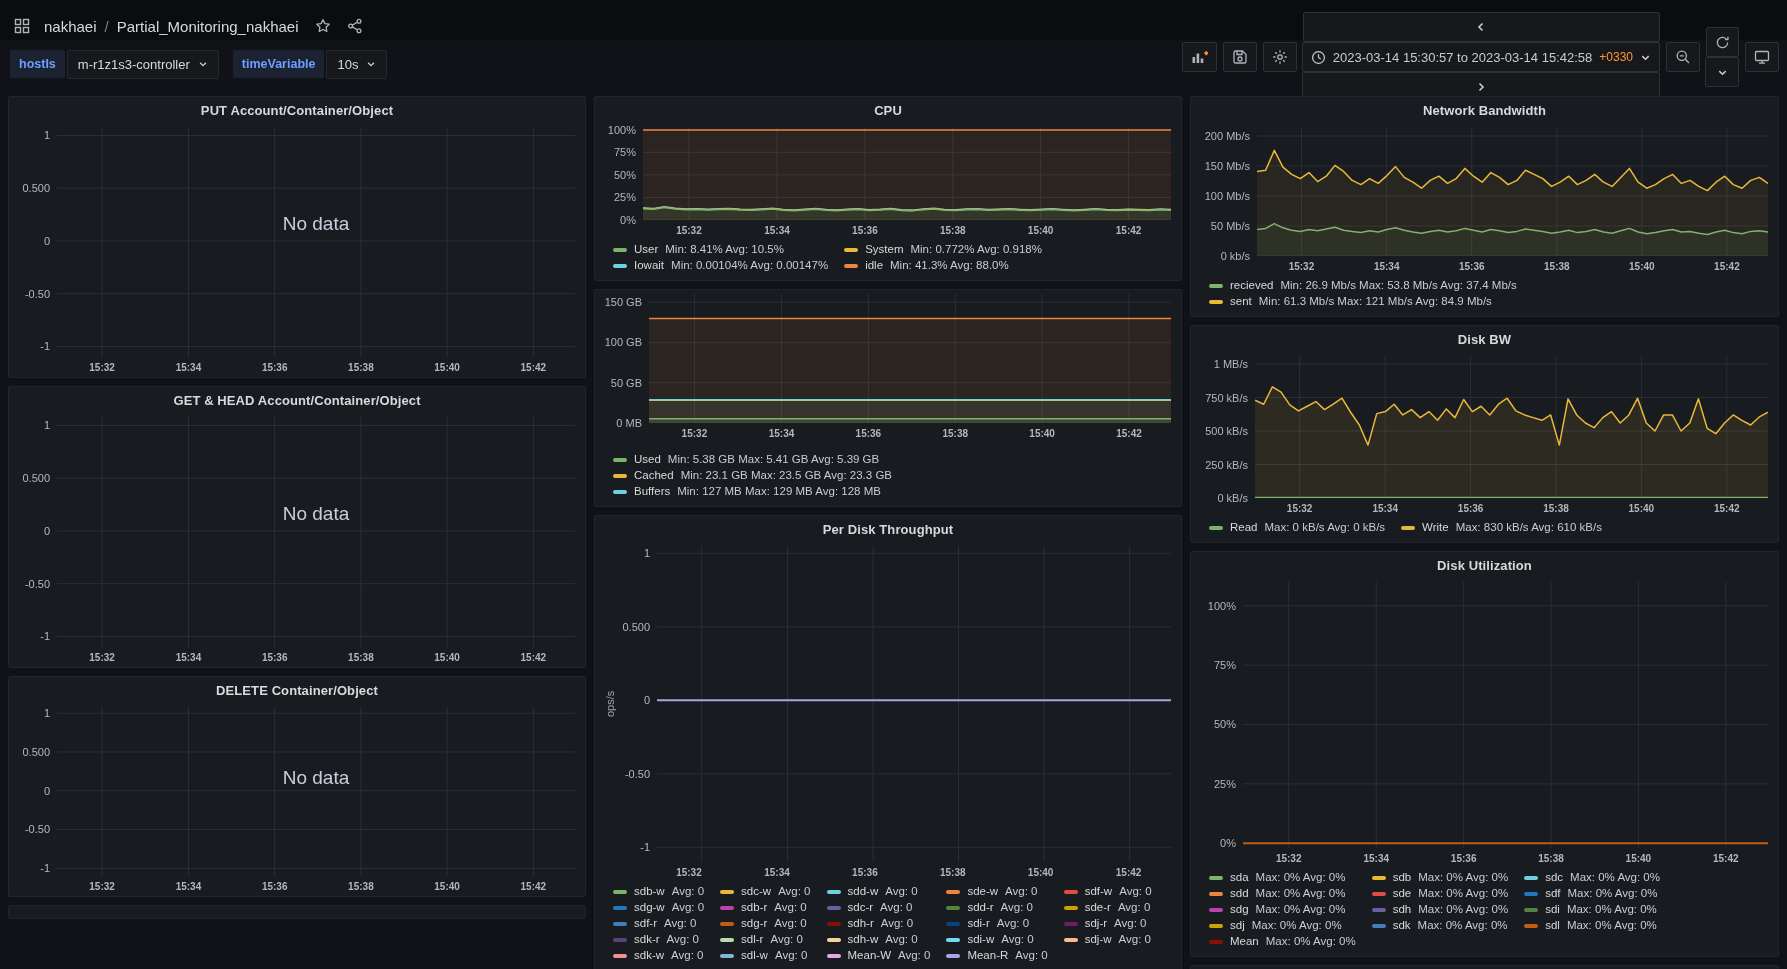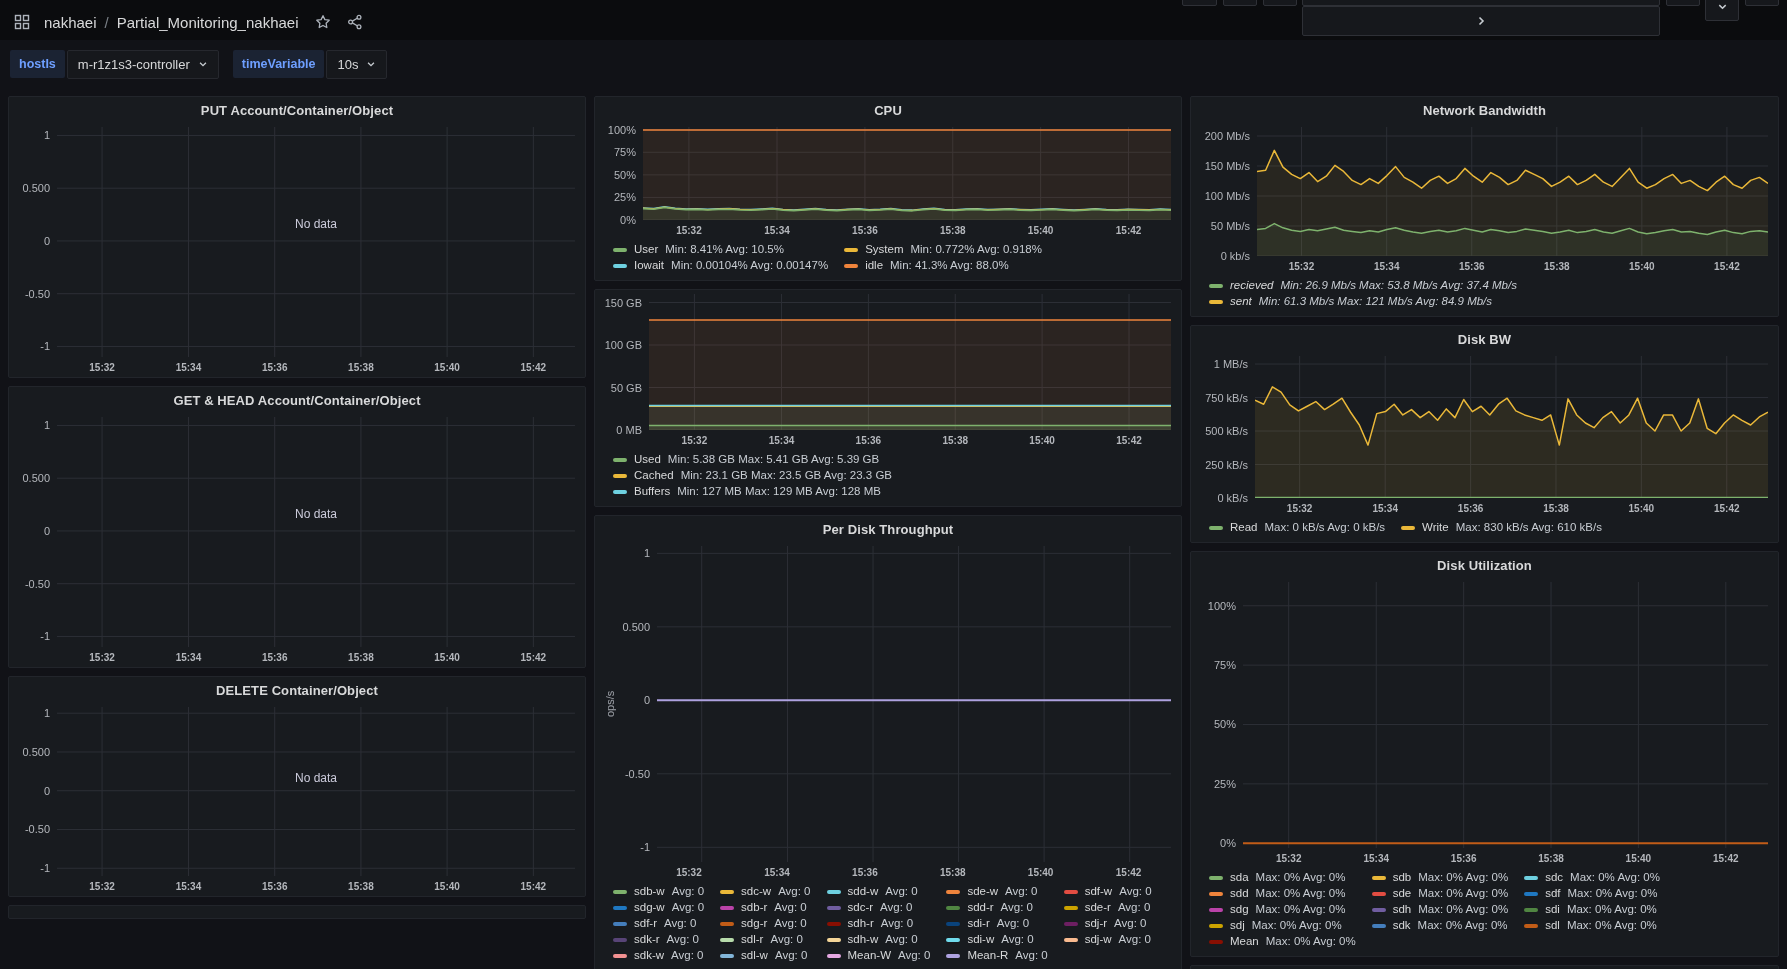--- a/index.html
+++ b/index.html
@@ -1,21 +1,21 @@
 <!DOCTYPE html>
 <html><head>
 <meta charset="utf-8">
 <style>
   * { box-sizing: border-box; margin: 0; padding: 0; }
   html,body { width:1787px; height:969px; overflow:hidden; background:#111217;
     font-family:"Liberation Sans", sans-serif; color:#d8d9da; }
 
   
-  .topbar { height:40px; background:#0b0c0e; display:flex; align-items:flex-end;
-    justify-content:space-between; padding:4px 8px; }
+  .topbar { height:40px; background:#0b0c0e; display:flex; align-items:flex-start;
+    justify-content:space-between; padding:12px 8px; }
   .tb-left { display:flex; align-items:center; gap:4px; }
   .tb-right { display:flex; align-items:center; gap:6px; }
   .icon-btn { background:transparent; border:none; color:#aeb4bc; width:28px; height:28px;
     display:flex; align-items:center; justify-content:center; cursor:pointer; }
   .breadcrumb { display:flex; align-items:center; gap:8px; margin:0 6px 0 4px;
     font-size:15px; }
   .breadcrumb .sep { color:#7b8087; }
   .breadcrumb .crumb { cursor:pointer; }
   .tool-btn { background:#16181c; border:1px solid #2e3036; border-radius:2px; height:30px;
     min-width:32px; display:flex; align-items:center; justify-content:center; gap:7px;
@@ -50,21 +50,21 @@
   .panel-body { flex:1; min-height:0; padding:4px 10px 0 8px; display:flex; }
   .chart { flex:1; display:flex; flex-direction:column; min-height:0; }
   .chart-area { flex:1; display:flex; min-height:0; }
   .y-title { width:14px; display:flex; align-items:center; justify-content:center;
     writing-mode:vertical-rl; transform:rotate(180deg); font-size:11px; color:#a0a4ab; }
   .y-labels { width:var(--yw,40px); position:relative; font-size:11px; color:#b4b7bc; }
   .y-labels div { position:absolute; right:7px; white-space:nowrap; line-height:12px; }
   .plot { flex:1; position:relative; min-width:0; }
   .plot svg { position:absolute; inset:0; width:100%; height:100%; }
   .no-data { position:absolute; left:50%; top:42%; transform:translate(-50%,-50%);
-    font-size:12px; color:#ccccdc; }
+    font-size:19px; color:#ccccdc; }
   .x-labels { height:20px; flex:none; position:relative; margin-left:var(--yw,40px);
     margin-right:0; font-size:10px; color:#b4b7bc;font-weight:bold; }
   .x-labels div { position:absolute; top:5px; transform:translateX(-50%); white-space:nowrap; }
 
   .panel-legend { flex:none; display:grid; column-gap:16px; row-gap:1px;
     padding:2px 10px 7px 18px; font-size:11.5px; line-height:15px; color:#d8d9da; }
   .legend-item { display:flex; align-items:center; gap:7px; cursor:pointer; white-space:nowrap; }
   .legend-item i { width:14px; height:4px; border-radius:2px; flex:none; }
   .legend-item .lstats { color:#c8cdd3; }
 </style>
@@ -464,21 +464,21 @@
           <div class="x-labels">
               <div style="left: 8.7%;">15:32</div>
               <div style="left: 25.38%;">15:34</div>
               <div style="left: 42.03%;">15:36</div>
               <div style="left: 58.67%;">15:38</div>
               <div style="left: 75.31%;">15:40</div>
               <div style="left: 91.96%;">15:42</div>
             </div>
         </div>
       </div>
-      <div class="panel-legend" style="grid-template-columns: repeat(1, max-content);">
+      <div class="panel-legend" style="grid-template-columns: repeat(1, max-content); margin-top: 7px;">
           <span class="legend-item">
             <i style="background: rgb(126, 178, 109);"></i>
             <span class="lname">Used</span>
             <span class="lstats">Min: 5.38 GB  Max: 5.41 GB  Avg: 5.39 GB</span>
           </span>
           <span class="legend-item">
             <i style="background: rgb(234, 184, 57);"></i>
             <span class="lname">Cached</span>
             <span class="lstats">Min: 23.1 GB  Max: 23.5 GB  Avg: 23.3 GB</span>
           </span>
@@ -695,21 +695,21 @@
           <div class="x-labels">
               <div style="left: 8.7%;">15:32</div>
               <div style="left: 25.38%;">15:34</div>
               <div style="left: 42.03%;">15:36</div>
               <div style="left: 58.67%;">15:38</div>
               <div style="left: 75.31%;">15:40</div>
               <div style="left: 91.96%;">15:42</div>
             </div>
         </div>
       </div>
-      <div class="panel-legend" style="grid-template-columns: repeat(1, max-content); font-style: italic;">
+      <div class="panel-legend" style="grid-template-columns: repeat(1, max-content);">
           <span class="legend-item">
             <i style="background: rgb(126, 178, 109);"></i>
             <span class="lname">recieved</span>
             <span class="lstats">Min: 26.9 Mb/s  Max: 53.8 Mb/s  Avg: 37.4 Mb/s</span>
           </span>
           <span class="legend-item">
             <i style="background: rgb(234, 184, 57);"></i>
             <span class="lname">sent</span>
             <span class="lstats">Min: 61.3 Mb/s  Max: 121 Mb/s  Avg: 84.9 Mb/s</span>
           </span>

